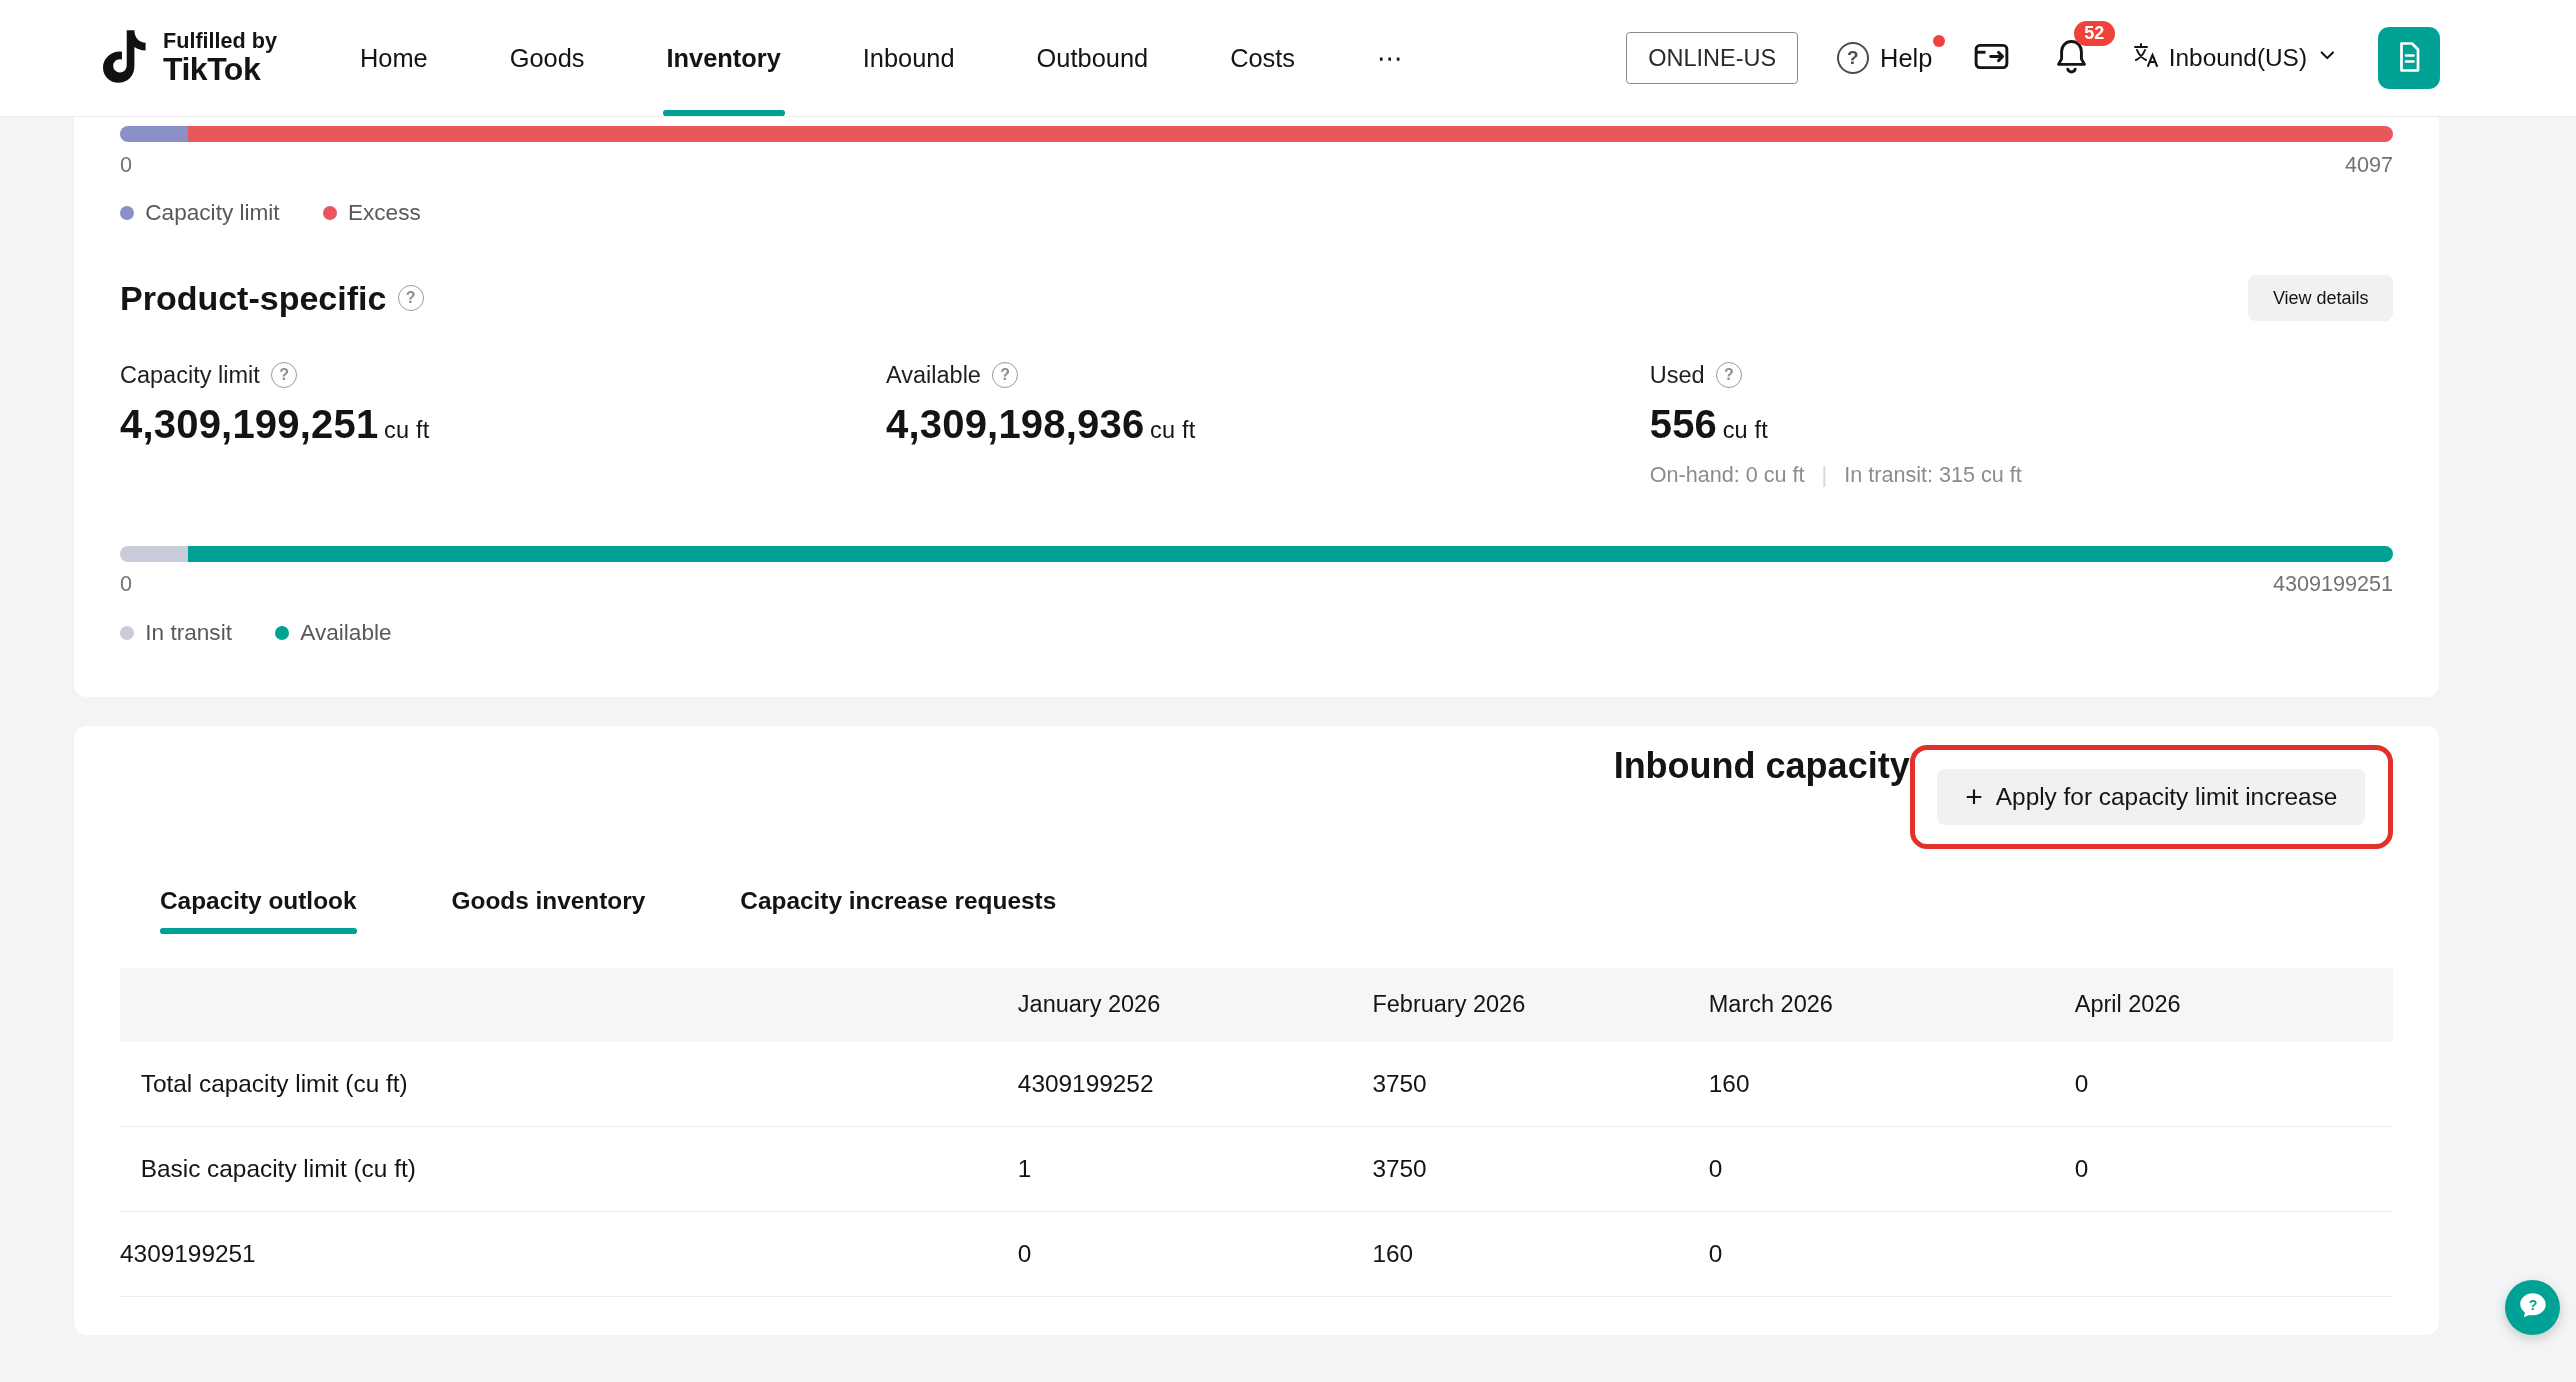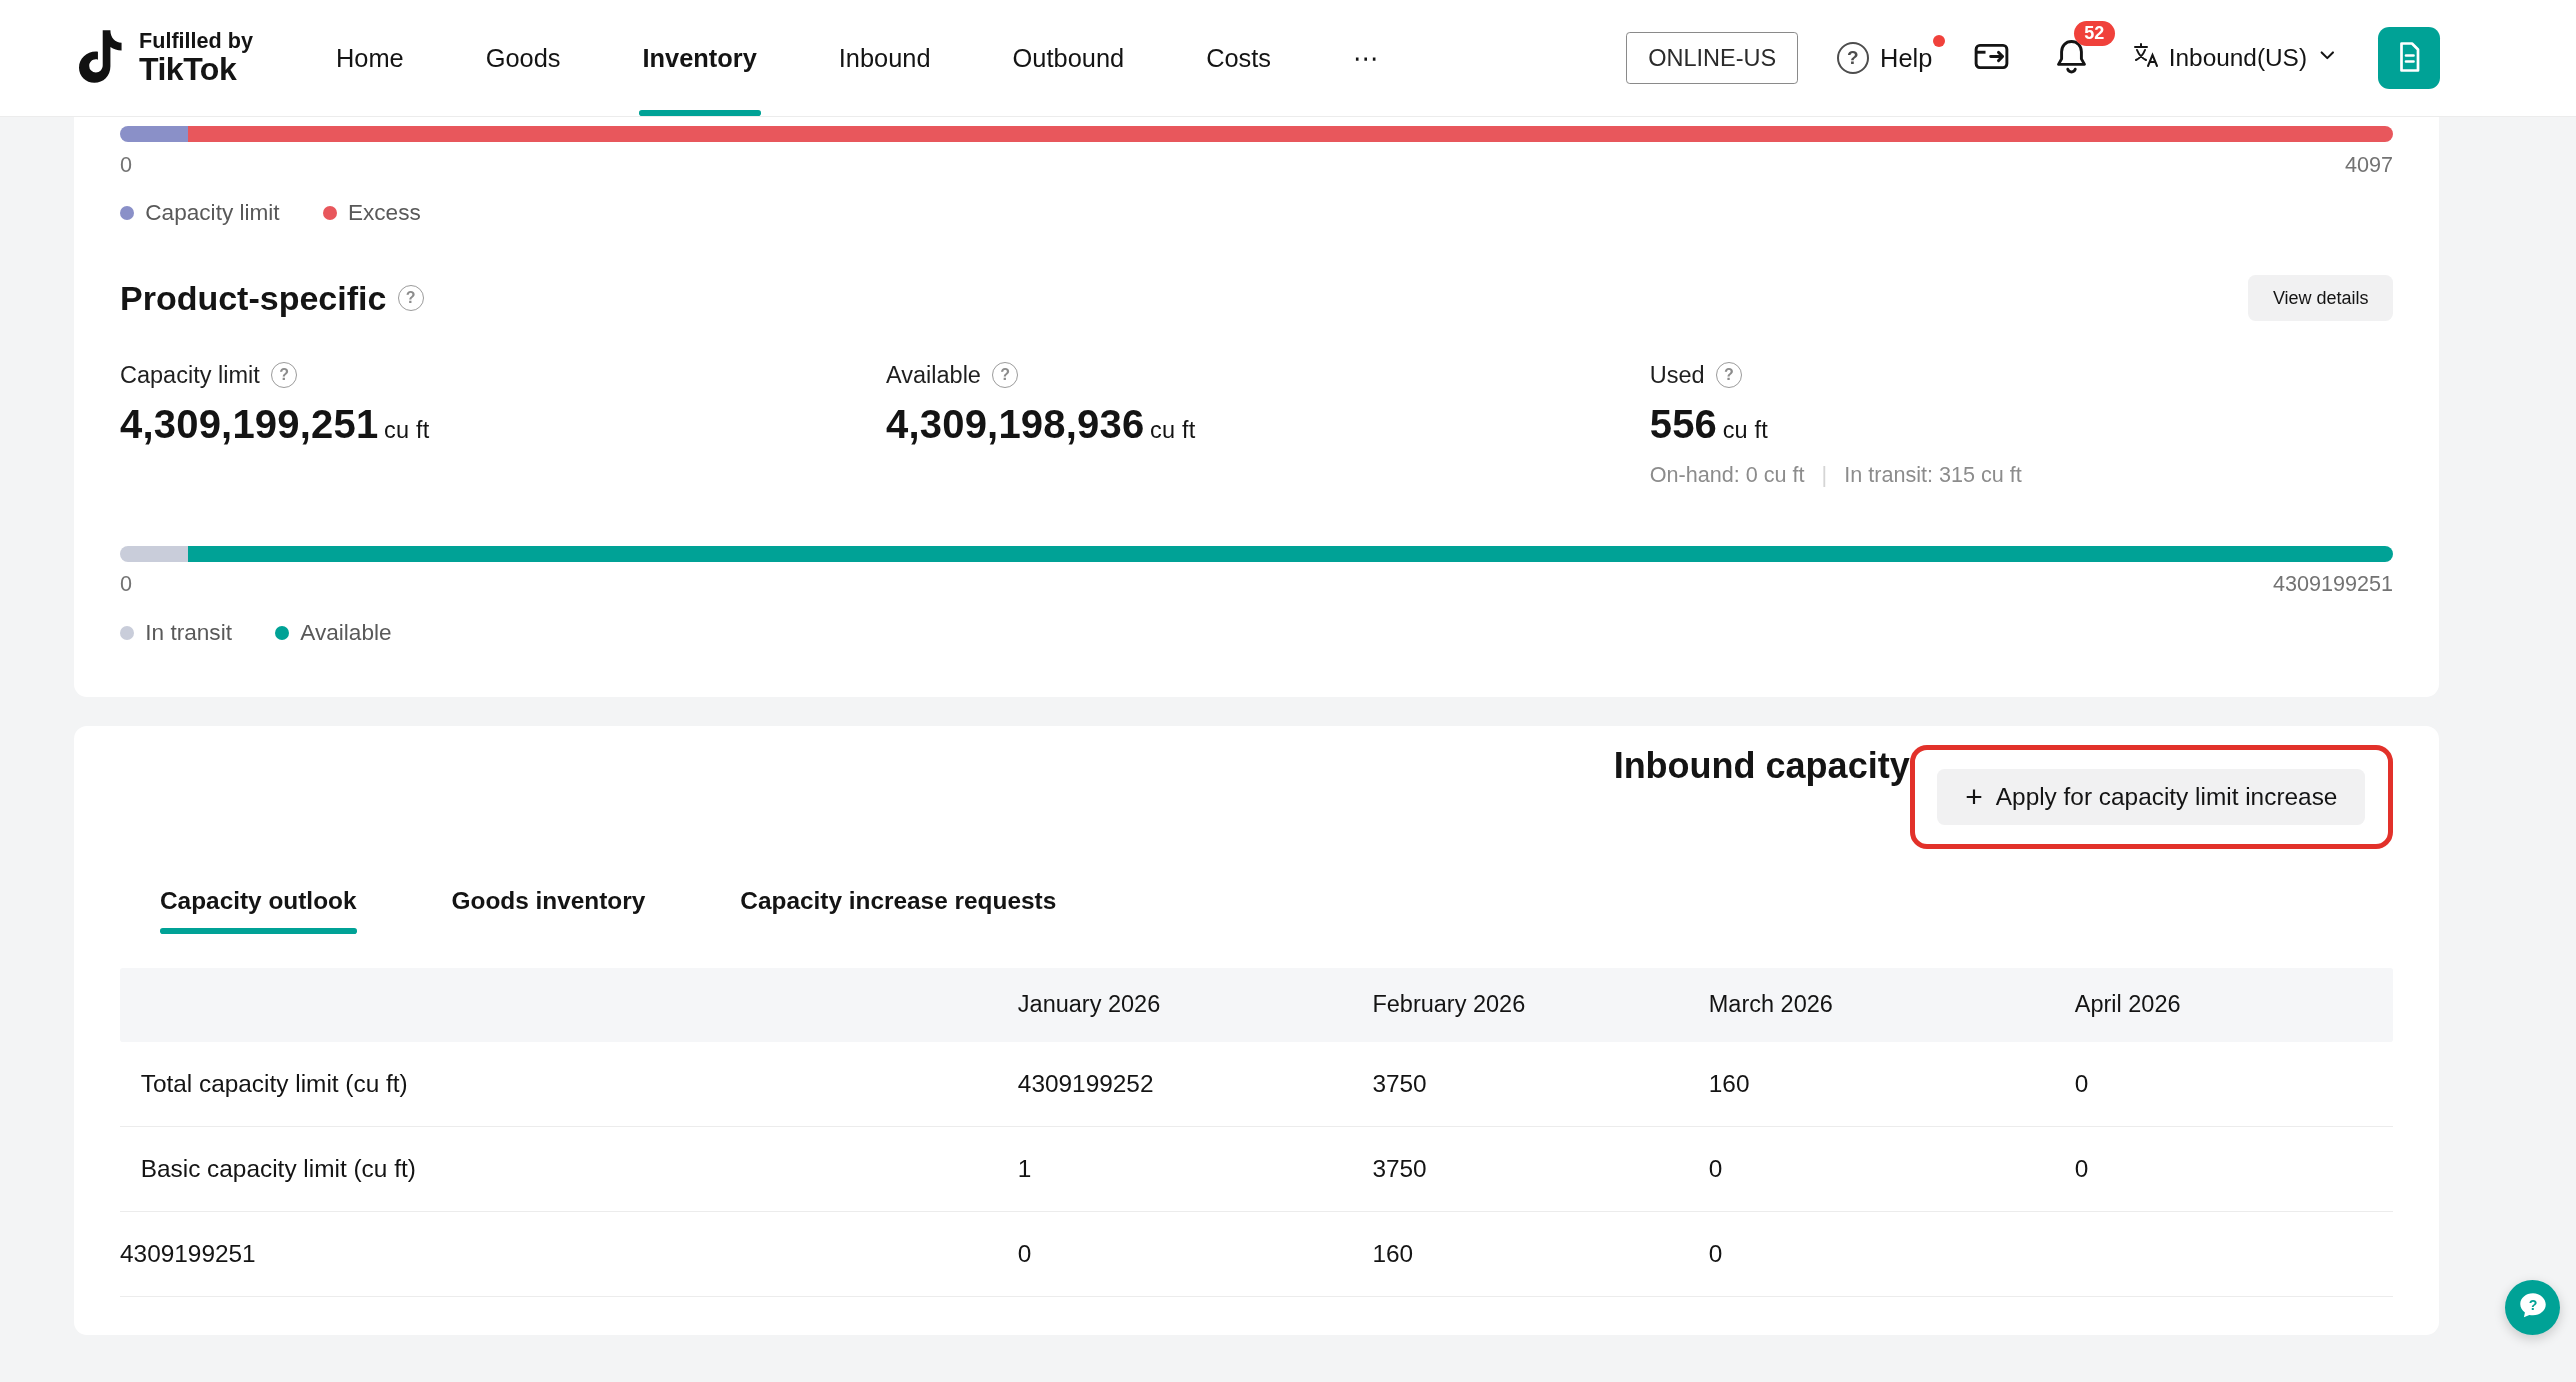--- a/index.html
+++ b/index.html
@@ -15,21 +15,21 @@
   }
   *{box-sizing:border-box;}
   body{
     margin:0; width:2576px; height:1382px; overflow:hidden;
     background:#f3f4f5; color:var(--ink);
     font-family:"Liberation Sans", sans-serif;
   }
   
   .nav{
     height:117px; background:#fff; border-bottom:0.9px solid #ececec;
-    display:flex; align-items:center; padding:0 136px 0 79px;
+    display:flex; align-items:center; padding:0 136px 0 103px;
   }
   .brand{display:flex; align-items:center; gap:15px; cursor:pointer;}
   .brand-text{display:flex; flex-direction:column; line-height:1.08;}
   .brand-line1{font-size:21.6px; font-weight:600;}
   .brand-line2{font-size:32px; font-weight:800; letter-spacing:-0.5px;}
   .menu{display:flex; gap:82px; margin-left:83px; height:100%; align-items:stretch; list-style:none; padding:0; margin-top:0; margin-bottom:0;}
   .menu a{
     font-size:25.4px; color:var(--ink); text-decoration:none; font-weight:500;
     display:flex; align-items:center; position:relative; cursor:pointer;
   }

